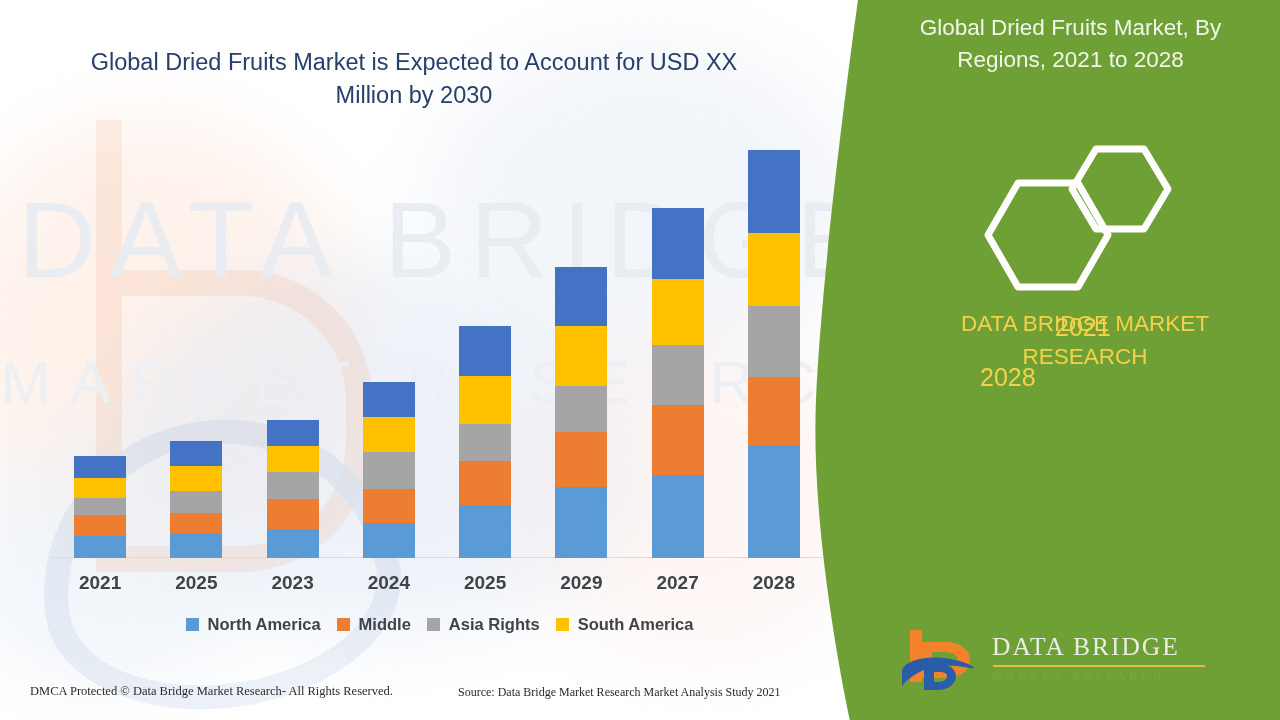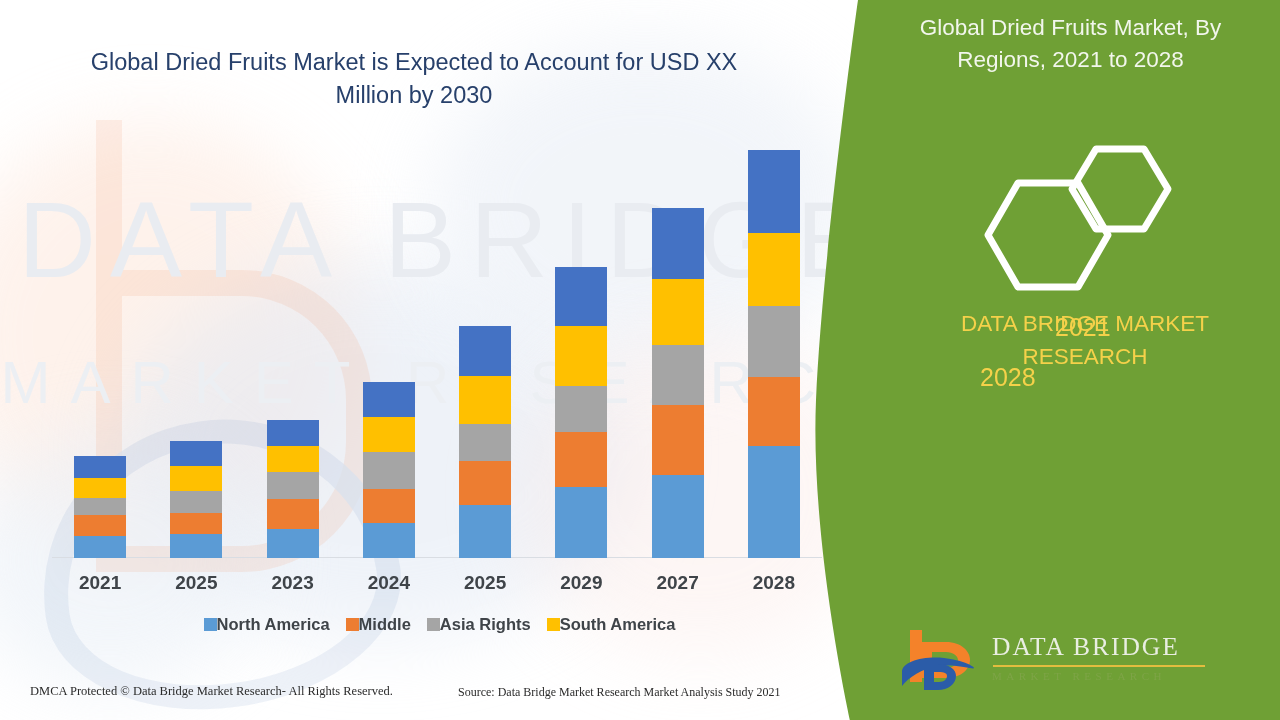--- a/index.html
+++ b/index.html
@@ -75,21 +75,21 @@
     display:flex;justify-content:space-around;
   }
   .xlabels span{
     width:96px;text-align:center;color:#3f4449;font-size:19px;font-weight:700;
   }
 
   .legend{
     position:absolute;left:52px;top:615px;width:775px;
     display:flex;justify-content:center;align-items:center;gap:16px;
   }
-  .lg-item{display:flex;align-items:center;gap:0;}
+  .lg-item{display:flex;align-items:center;gap:9px;}
   .lg-swatch{width:13px;height:13px;flex:0 0 auto;}
   .lg-label{color:#3f4449;font-size:16.5px;font-weight:700;white-space:nowrap;}
 
   .footer-left{
     position:absolute;left:30px;top:684px;color:#2b2b2b;font-size:12.5px;
     font-family:"Liberation Serif", serif;white-space:nowrap;
   }
   .footer-src{
     position:absolute;left:458px;top:685px;color:#2b2b2b;font-size:12px;
     font-family:"Liberation Serif", serif;white-space:nowrap;

